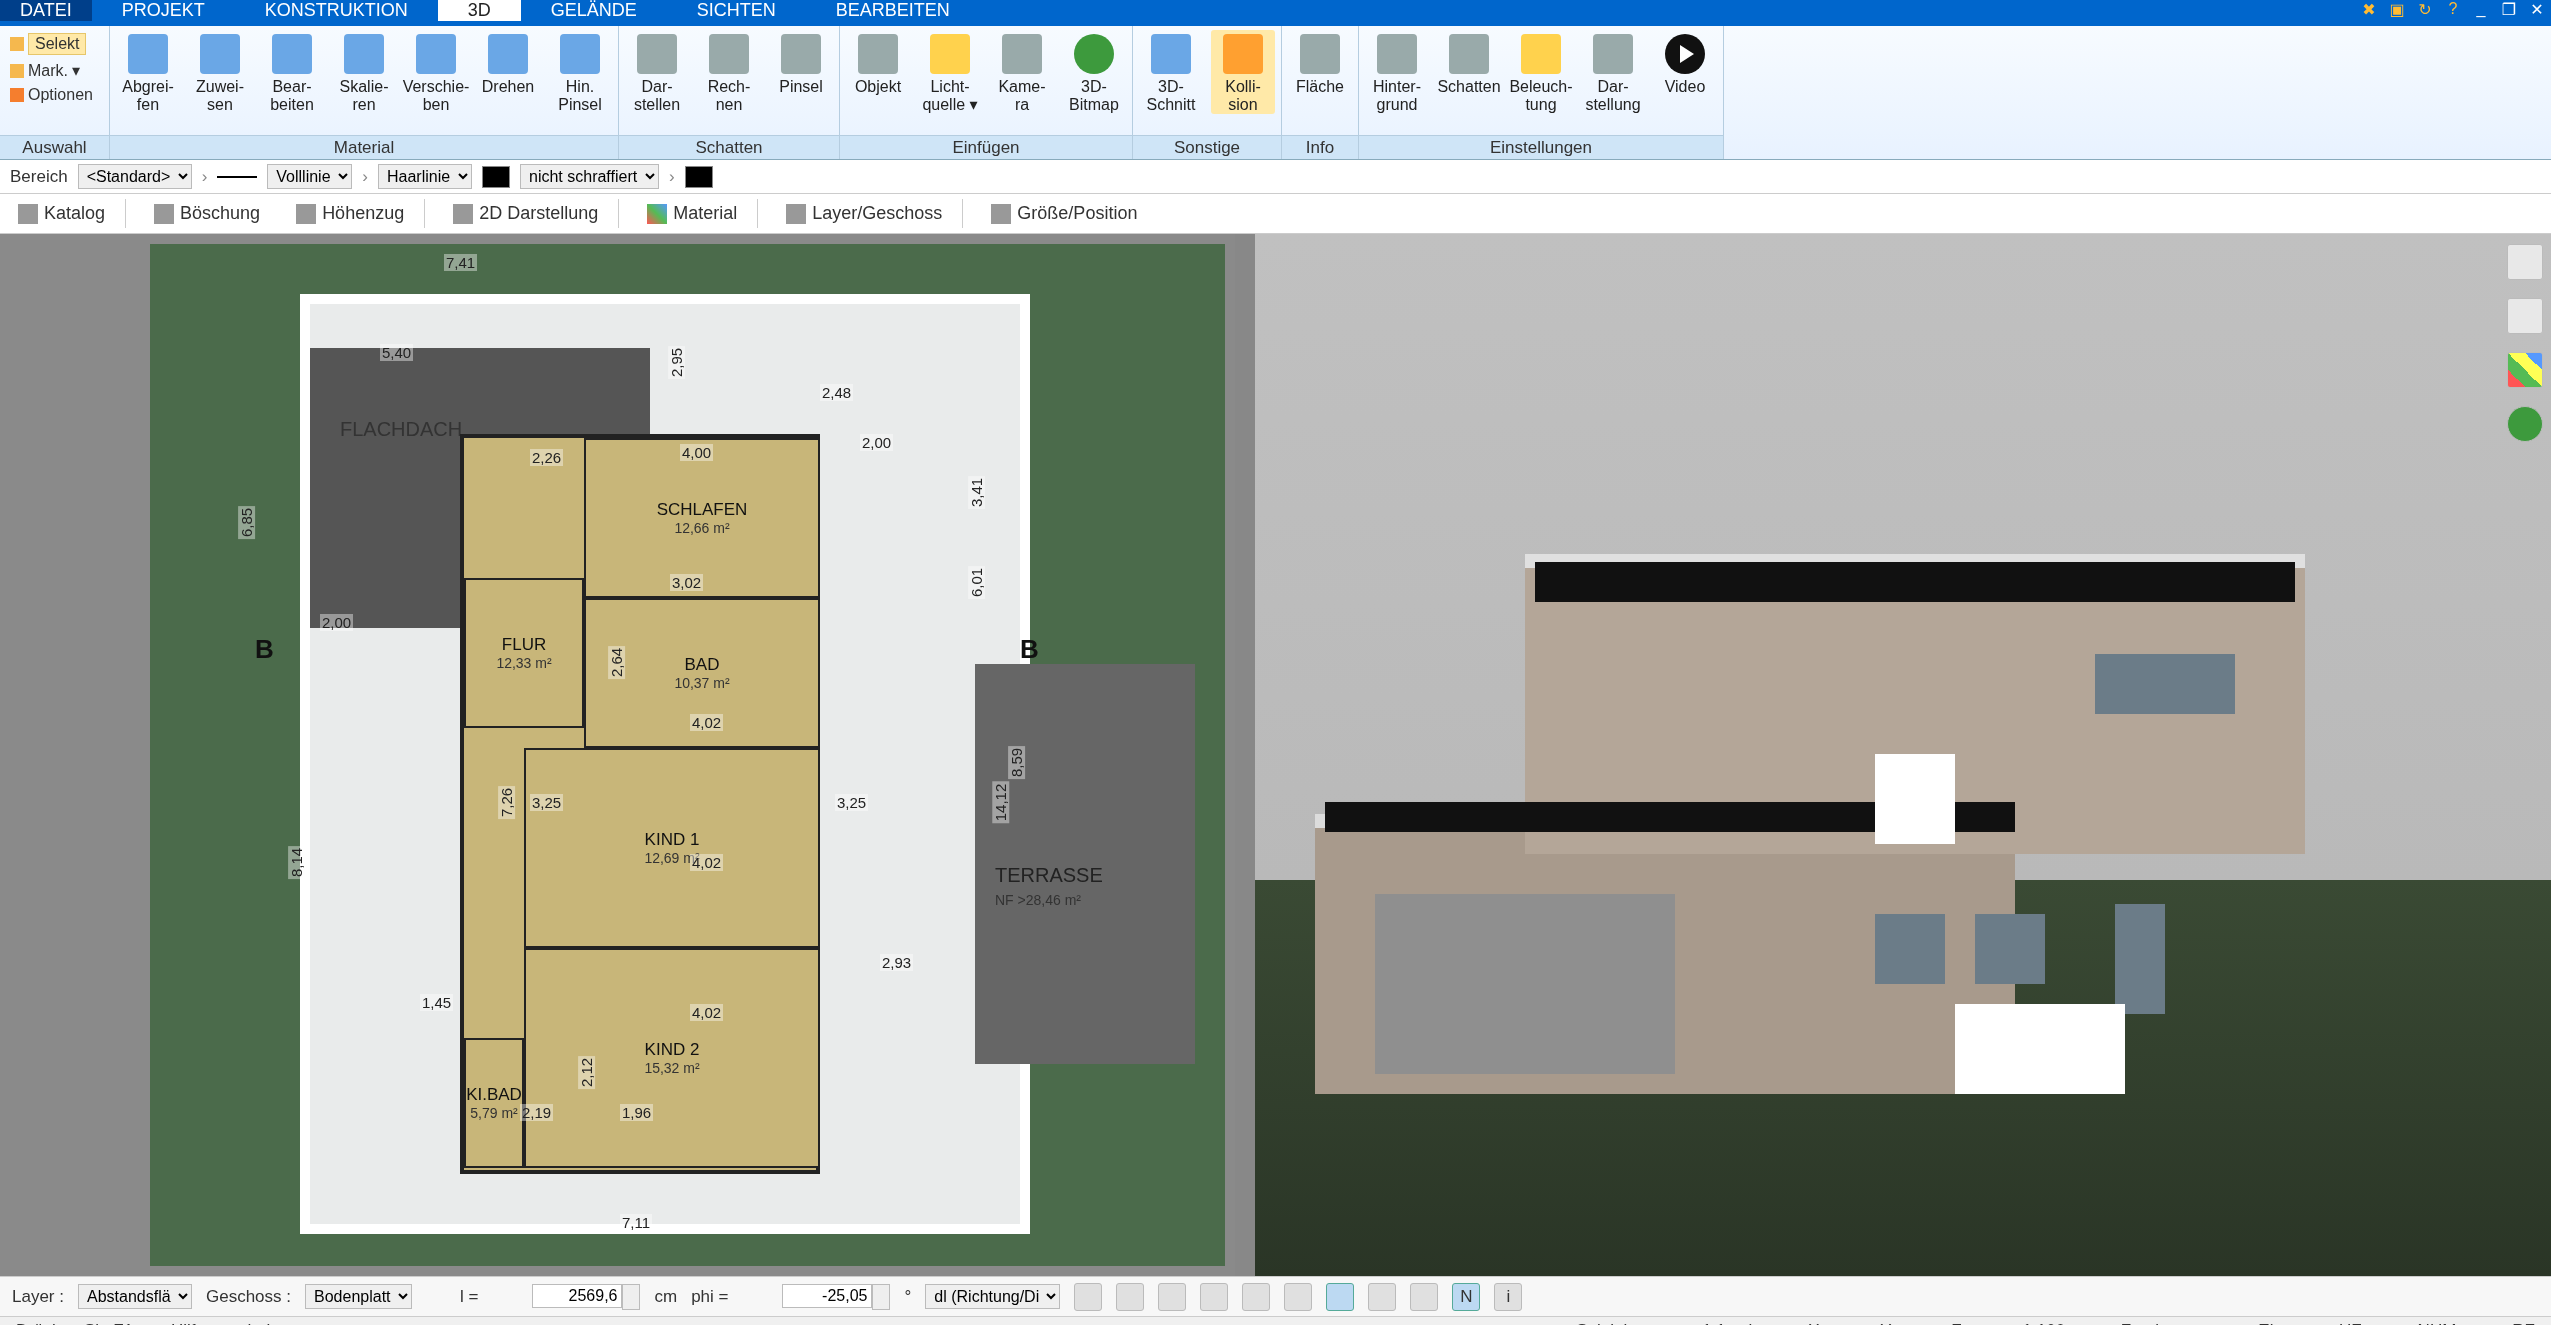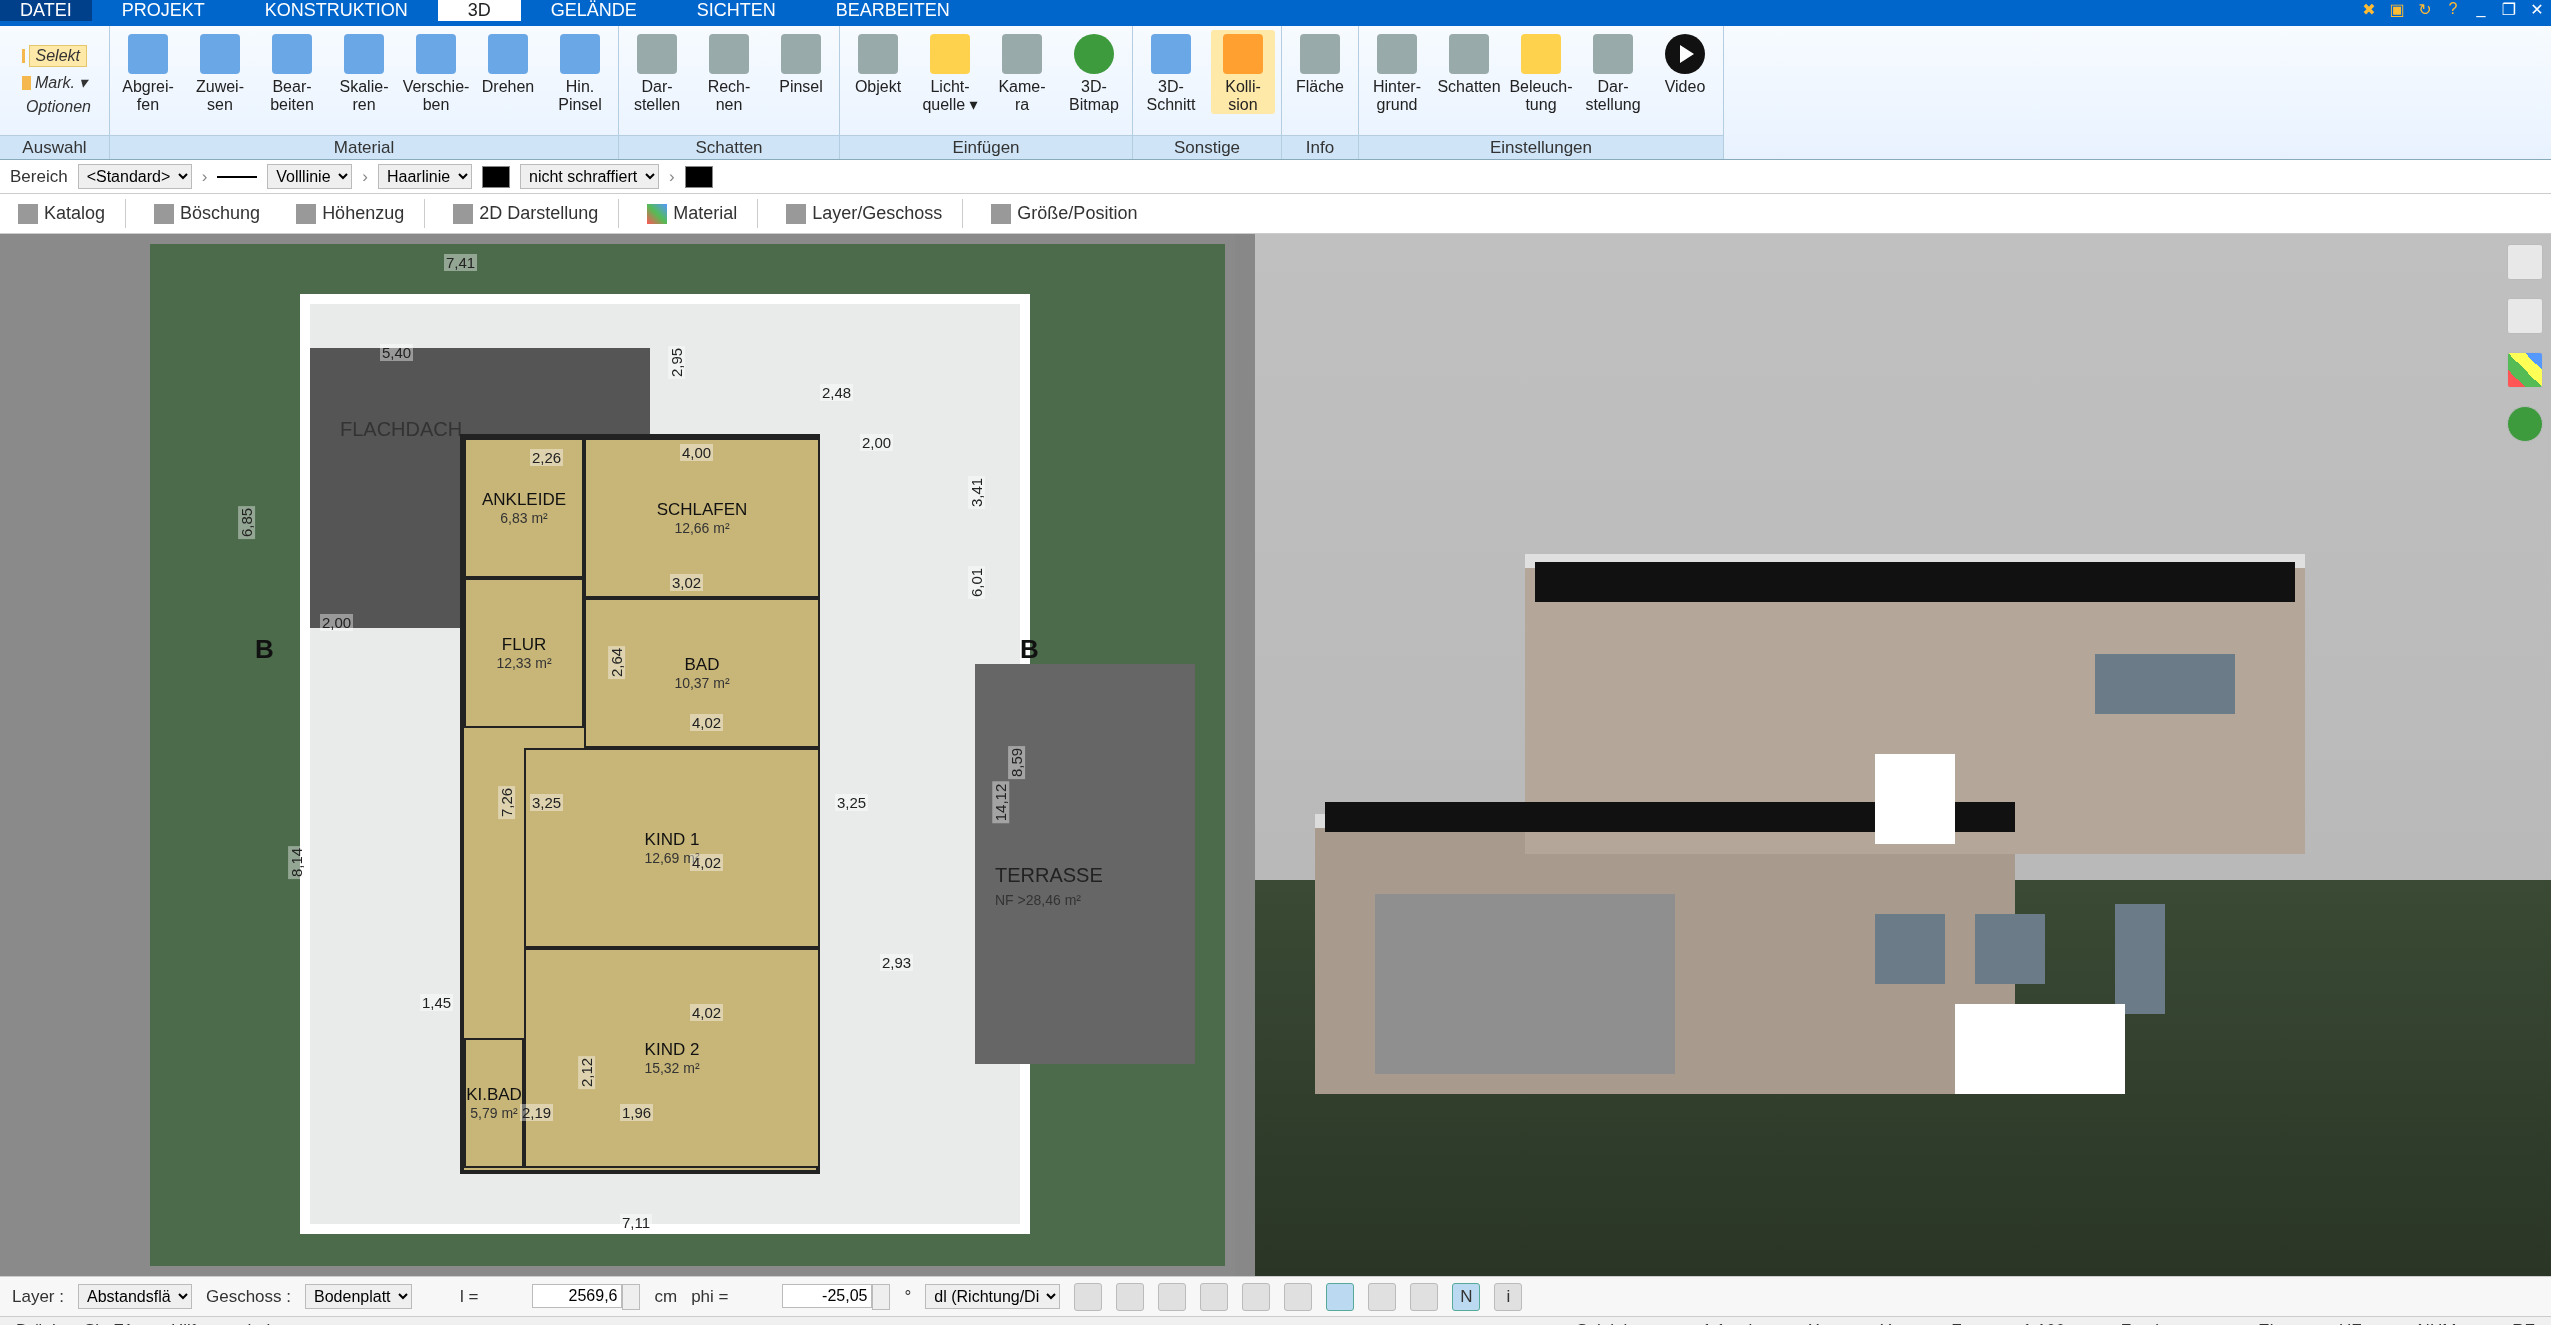--- a/index.html
+++ b/index.html
@@ -112,21 +112,21 @@
   <div class="winbtn orange">▣</div>
   <div class="winbtn orange">↻</div>
   <div class="winbtn orange">?</div>
   <div class="winbtn">_</div>
   <div class="winbtn">❐</div>
   <div class="winbtn">✕</div>
 </div>
 
 <div class="ribbon">
   <div class="rgroup selgroup">
-    <div style="flex:1; padding:16px;font-style:italic;">
+    <div style="flex:1; padding:4px;">
       <div class="selrow">
           <span class="si" style="background:#f5b84e"></span>
           <span class="selbtn">Selekt</span>
         </div>
       <div class="selrow"><span class="si" style="background:#f5b84e"></span><span>Mark.</span> ▾</div>
       <div class="selrow">
           <span class="si" style="background:#f57e2e"></span>
           <span>Optionen</span>
         </div>
     </div>
@@ -322,24 +322,20 @@
 <div class="workspace">
   <div class="pane left">
     <div class="fpcanvas">
       <div class="fpground"></div>
       <div class="fpbuild"></div>
       <div class="fproof">
           <div class="lbl">FLACHDACH</div>
         </div>
       <div class="fpter"><span>TERRASSE</span><br><span class="fparea">NF &gt;28,46 m²</span></div>
       <div class="fpint">
-        <div class="fproom" style="left:0;top:0;width:120px;height:140px;">
-            <span>ANKLEIDE</span>
-            <span class="fparea">6,83 m²</span>
-          </div>
         <div class="fproom" style="left:120px;top:0;width:236px;height:160px;">
             <span>SCHLAFEN</span>
             <span class="fparea">12,66 m²</span>
           </div>
         <div class="fproom" style="left:0;top:140px;width:120px;height:150px;">
             <span>FLUR</span>
             <span class="fparea">12,33 m²</span>
           </div>
         <div class="fproom" style="left:120px;top:160px;width:236px;height:150px;">
             <span>BAD</span>

